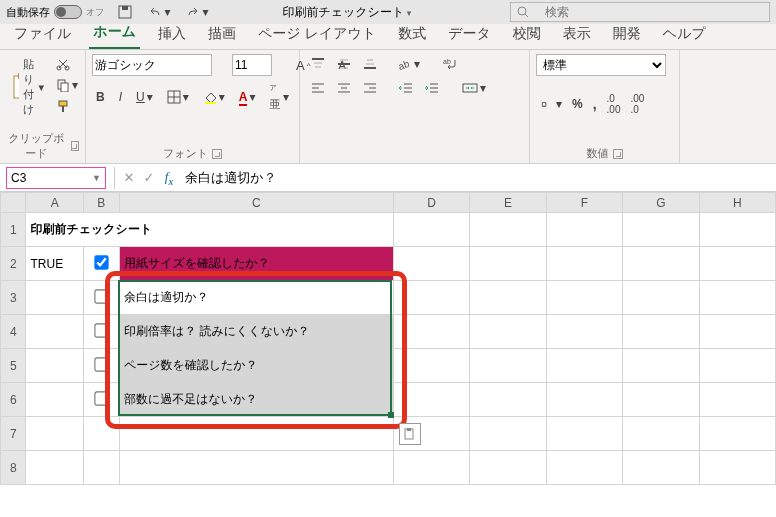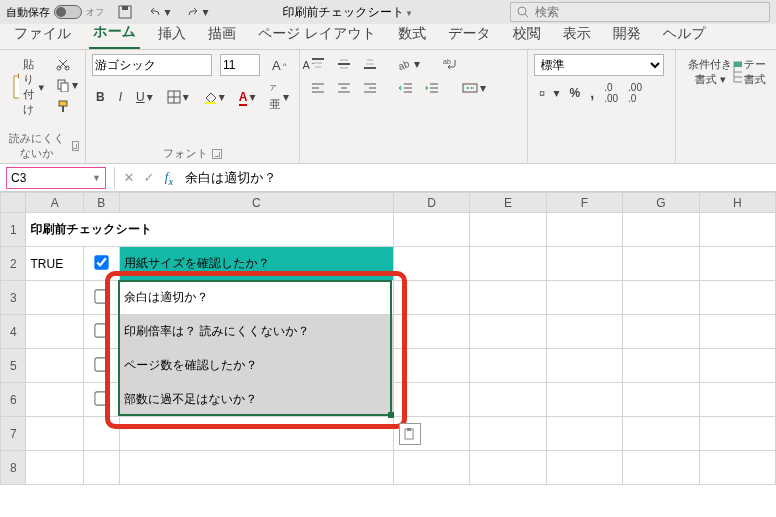--- a/index.html
+++ b/index.html
@@ -8,21 +8,21 @@
 
   
   .titlebar { height: 24px; background: #e6e6e6; display: flex; align-items: center; padding: 0 6px; gap: 10px; }
   .autosave { display: flex; align-items: center; gap: 4px; font-size: 11px; }
   .autosave .toggle { width: 28px; height: 14px; border: 1px solid #666; border-radius: 7px; background: #ccc; position: relative; }
   .autosave .toggle::before { content: ""; position: absolute; width: 10px; height: 10px; border-radius: 50%; background: #666; top: 1px; left: 1px; }
   .qat { display: flex; gap: 8px; align-items: center; color:#444; }
   .qat svg, .titlebar svg { display:block; }
   .doc-title { margin-left: 60px; font-size: 12px; }
   .dropdown-arrow::after { content: " ▾"; font-size: 9px; color:#666; }
-  .searchbox { margin-left: auto; width: 260px; height: 20px; background: #e9e9e9; border: 1px solid #bbb; display: flex; align-items: center; gap: 6px; padding: 0 6px; color:#777; }
+  .searchbox { margin-left: auto; width: 260px; height: 20px; background: #e9e9e9; border: 1px solid #bbb; display: flex; align-items: center; gap: 16px; padding: 0 6px; color:#777; }
   .searchbox input { border: none; background: transparent; outline: none; font-size: 12px; flex: 1; }
 
   
   .tabs { height: 26px; background: #f3f2f1; display: flex; align-items: flex-end; gap: 14px; padding: 0 10px; border-bottom: 1px solid #d0cfce; }
   .tab { padding: 4px 4px 6px 4px; font-size: 14px; color: #444; cursor: pointer; margin-top: 12px; }
   .tab.active { color: #217346; border-bottom: 2px solid #217346; font-weight: 600; }
 
   
   .ribbon { height: 114px; background: #f3f2f1; display: flex; border-bottom: 1px solid #d0cfce; }
   .group { border-right: 1px solid #d6d5d4; padding: 4px 6px 2px 6px; display: flex; flex-direction: column; justify-content: space-between; }
@@ -60,21 +60,21 @@
   table.sheet thead th { height:20px; }
   table.sheet .rowhead { width:24px; height:34px; text-align:center; background:#e6e6e6; color:#555; }
   table.sheet td { padding: 0 4px; height:34px; vertical-align:middle; }
   .col-A{width:54px}.col-B{width:34px}.col-C{width:258px}.col-D{width:72px}.col-E{width:72px}.col-F{width:72px}.col-G{width:72px}.col-H{width:72px}
 
   th.col-C { background:#cfcfcf; }
   .rowhead.sel { background:#cfcfcf; }
 
   .row1 td { height:30px; }
   .title-cell { font-weight:700; font-size:16px; }
-  .yellow { background:#14b8a6; }
+  .yellow { background:#be185d; }
   .checkbox-cell { text-align:center; }
   .checkbox-cell input { transform: scale(1.1); }
 
   
   .sel-rect { position:absolute; border:2px solid #217346; pointer-events:none; }
   .sel-rect .handle { position:absolute; right:-4px; bottom:-4px; width:6px; height:6px; background:#217346; }
 
   .sel-fill { background:#d6d6d6; }
   .sel-active { background:#fff; }
 
@@ -161,28 +161,28 @@
               </svg>▾</span>
         <span class="btn">
               <svg width="14" height="14">
                 <rect x="3" y="2" width="8" height="5" fill="#f4c430" stroke="#555"></rect>
                 <rect x="6" y="7" width="2" height="6" fill="#555"></rect>
               </svg>
             </span>
       </div>
     </div>
     <div class="group-label">
-          <span>読みにくくないか</span>
+          <span>クリップボード</span>
           <span class="launcher"></span>
         </div>
   </div>
 
   <div class="group" style="width:214px">
     <div class="vstack" style="gap:4px">
-      <div class="hstack" style="gap:8px">
+      <div class="hstack" style="gap:20px">
         <input class="font-select font-name" value="游ゴシック" style="">
         <input class="font-select font-size" value="11" style="">
         <span class="btn" style="font-size:13px">A<sup style="font-size:8px">^</sup></span>
         <span class="btn" style="font-size:11px">A<sup style="font-size:7px">ˇ</sup></span>
       </div>
       <div class="hstack" style="gap:6px">
         <span class="btn">
               <b>B</b>
             </span>
         <span class="btn">
@@ -286,21 +286,21 @@
         <span style="width:10px"></span>
         <span class="btn"><svg width="16" height="14">
                 <rect x="1" y="3" width="14" height="8" fill="none" stroke="#555"></rect>
                 <path d="M4 7h3m-1-1 1 1-1 1M12 7H9m1-1-1 1 1 1" stroke="#3a7"></path>
               </svg>▾</span>
       </div>
     </div>
   </div>
 
   <div class="group" style="width:150px">
-    <div class="vstack" style="gap:3px">
+    <div class="vstack" style="gap:14px">
       <select class="font-select" style="width:130px">
         <option>標準</option>
       </select>
       <div class="hstack" style="gap:2px">
         <span class="btn"><svg width="14" height="14">
                 <text x="1" y="11" font-size="11" fill="#555">¤</text>
               </svg>▾</span>
         <span class="btn">
               <b>%</b>
             </span>
@@ -308,47 +308,26 @@
               <b style="font-size:14px">,</b>
             </span>
         <span class="btn">
               <span style="font-size:10px">.0<br>.00</span>
             </span>
         <span class="btn">
               <span style="font-size:10px">.00<br>.0</span>
             </span>
       </div>
     </div>
-  </div>
-
-  <div class="group" style="flex:1;border-right:none">
-    <div class="group-body">
-      <div class="bigbtn btn">
-        <svg width="24" height="24">
-              <rect x="2" y="2" width="20" height="20" fill="none" stroke="#888"></rect>
-              <rect x="4" y="4" width="6" height="6" fill="#e66"></rect>
-              <rect x="12" y="4" width="6" height="6" fill="#6c6"></rect>
-              <rect x="4" y="12" width="6" height="6" fill="#fc6"></rect>
-            </svg>
-        <div style="white-space:pre">条件付き
-書式 ▾</div>
-      </div>
-      <div class="bigbtn btn">
-        <svg width="24" height="24">
-              <rect x="2" y="2" width="20" height="20" fill="none" stroke="#888"></rect>
-              <rect x="2" y="2" width="20" height="5" fill="#4a8"></rect>
-              <line x1="2" y1="12" x2="22" y2="12" stroke="#888"></line>
-              <line x1="2" y1="17" x2="22" y2="17" stroke="#888"></line>
-            </svg>
-        <div style="white-space:pre">テー
-書式</div>
-      </div>
-    </div>
-    <div class="group-label">&nbsp;</div>
-  </div>
+    <div class="group-label">
+          <span>数値</span>
+          <span class="launcher"></span>
+        </div>
+  </div>
+
 </div>
 
 <div class="namebox-row">
   <div class="namebox">
     <span>C3</span>
     <span style="font-size:9px;color:#777">▼</span>
   </div>
   <span class="fx-sep"></span>
   <span class="fx-btn cancel">✕</span>
   <span class="fx-btn ok">✓</span>

